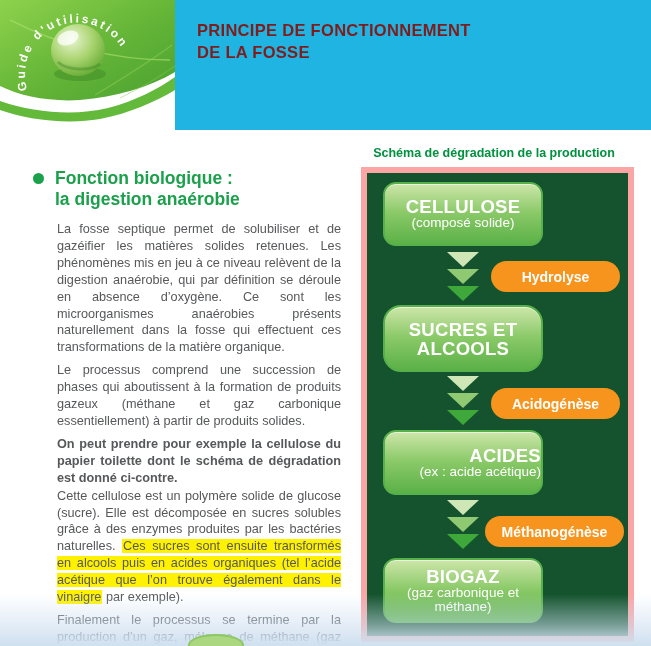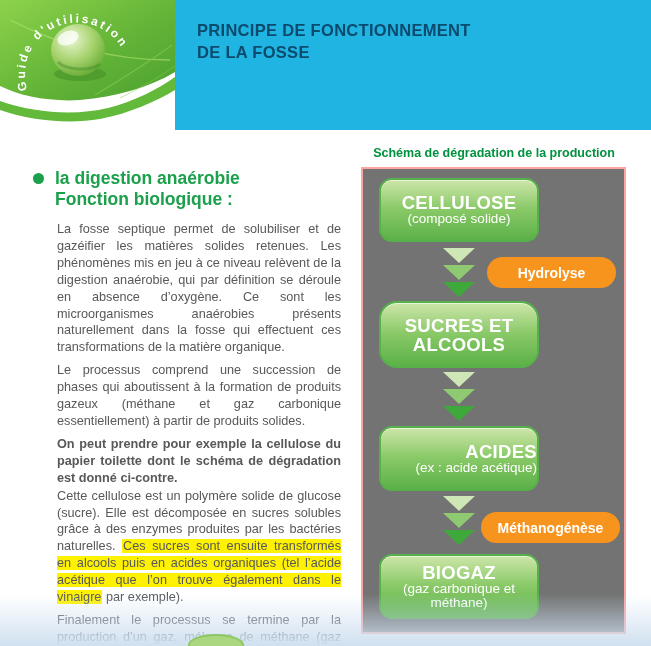--- a/index.html
+++ b/index.html
@@ -2,40 +2,40 @@
 <html><head>
 <meta charset="utf-8">
 <style>
   html,body{margin:0;padding:0;}
   body{font-family:"Liberation Sans", sans-serif; background:#ffffff;}
   .page{position:relative; width:651px; height:646px; background:#ffffff; overflow:hidden;}
 
   
   .leaf-art{position:absolute; left:0; top:0; width:175px; height:135px;}
   .banner{position:absolute; left:175px; top:0; width:476px; height:130px;
-          background:#1fb4e2; color:#0c4a6e;}
+          background:#1fb4e2; color:#7f1d1d;}
   .banner-title{padding:19px 0 0 22px; font-weight:bold; font-size:16.5px;
                 line-height:22px; letter-spacing:.3px;}
 
   
   .content{position:absolute; left:33px; top:168px; width:310px;}
   .section-head{position:relative; padding-left:22px; color:#1ba04b;
                 font-weight:bold; font-size:17.5px; line-height:21px; margin-bottom:11px;}
   .bullet{position:absolute; left:0; top:5px; width:11px; height:11px;
           border-radius:50%; background:#1ba04b;}
   .para{color:#57585a; font-size:12.7px; line-height:16.9px; text-align:justify;
         margin:0 0 6px 24px; width:284px;}
   .para.tight{margin-bottom:1px;font-weight:bold;}
   mark{background:#fff200; color:#57585a; padding:0 1px;}
 
   
   .diagram-title{position:absolute; left:361px; top:146px; width:266px;
                  text-align:center; color:#00923f; font-weight:bold; font-size:12.5px;}
   .diagram{position:absolute; left:361px; top:167px; width:261px; height:463px;
-           border:2px solid #fca5a5; background:#737373;}
+           border:6px solid #fca5a5; background:#14532d;}
   .step{position:absolute; left:16px; width:156px; border:2px solid #57b14b; border-radius:13px;
         background:linear-gradient(180deg,#cde6a9 0%, #8ac968 48%, #5bb147 100%);
         color:#ffffff; text-align:center; display:flex; flex-direction:column;
         justify-content:center; box-shadow:inset 0 1px 0 rgba(255,255,255,.55);}
   .step-name{font-weight:bold; font-size:18.5px; line-height:19px; letter-spacing:.3px;}
   .step-sub{font-size:13.5px; line-height:14.5px;}
   .step.s1{top:9px;  height:60px;}
   .step.s2{top:132px; height:63px;border-radius:18px;}
   .step.s3{top:257px; height:61px;align-items:flex-end;}
   .step.s4{top:385px; height:61px;}
@@ -95,22 +95,22 @@
   <div class="banner">
     <div class="banner-title">
       <div>PRINCIPE DE FONCTIONNEMENT</div>
       <div>DE LA FOSSE</div>
     </div>
   </div>
 
   <div class="content">
     <div class="section-head">
       <span class="bullet"></span>
+      <div>Fonction biologique :</div>
       <div>la digestion anaérobie</div>
-      <div>Fonction biologique :</div>
     </div>
     <p class="para">La fosse septique permet de solubiliser et de gazéifier les matières solides retenues. Les phénomènes mis en jeu à ce niveau relèvent de la digestion anaérobie, qui par définition se déroule en absence d’oxygène. Ce sont les microorganismes anaérobies présents naturellement dans la fosse qui effectuent ces transformations de la matière organique.</p>
     <p class="para">Le processus comprend une succession de phases qui aboutissent à la formation de produits gazeux (méthane et gaz carbonique essentiellement) à partir de produits solides.</p>
     <p class="para tight">On peut prendre pour exemple la cellulose du papier toilette dont le schéma de dégradation est donné ci-contre.</p>
     <p class="para"><span>Cette cellulose est un polymère solide de glucose (sucre). Elle est décomposée en sucres solubles grâce à des enzymes produites par les bactéries naturelles. </span><mark>Ces sucres sont ensuite transformés en alcools puis en acides organiques (tel l’acide acétique que l’on trouve également dans le vinaigre</mark><span> par exemple).</span></p>
     <p class="para">Finalement le processus se termine par la production d’un gaz, mélange de méthane (gaz naturel) et de gaz carbonique.</p>
   </div>
 
   <div class="diagram-title">Schéma de dégradation de la production</div>
 
@@ -130,20 +130,21 @@
 
     <div class="step s2">
       <div class="step-name">SUCRES ET ALCOOLS</div>
     </div>
 
     <div class="chevrons c2">
       <div class="chev a"></div>
       <div class="chev b"></div>
       <div class="chev c"></div>
     </div>
+    <div class="pill p2">Acidogénèse</div>
 
     <div class="step s3">
       <div class="step-name">ACIDES</div>
       <div class="step-sub">(ex : acide acétique)</div>
     </div>
 
     <div class="chevrons c3">
       <div class="chev a"></div>
       <div class="chev b"></div>
       <div class="chev c"></div>

